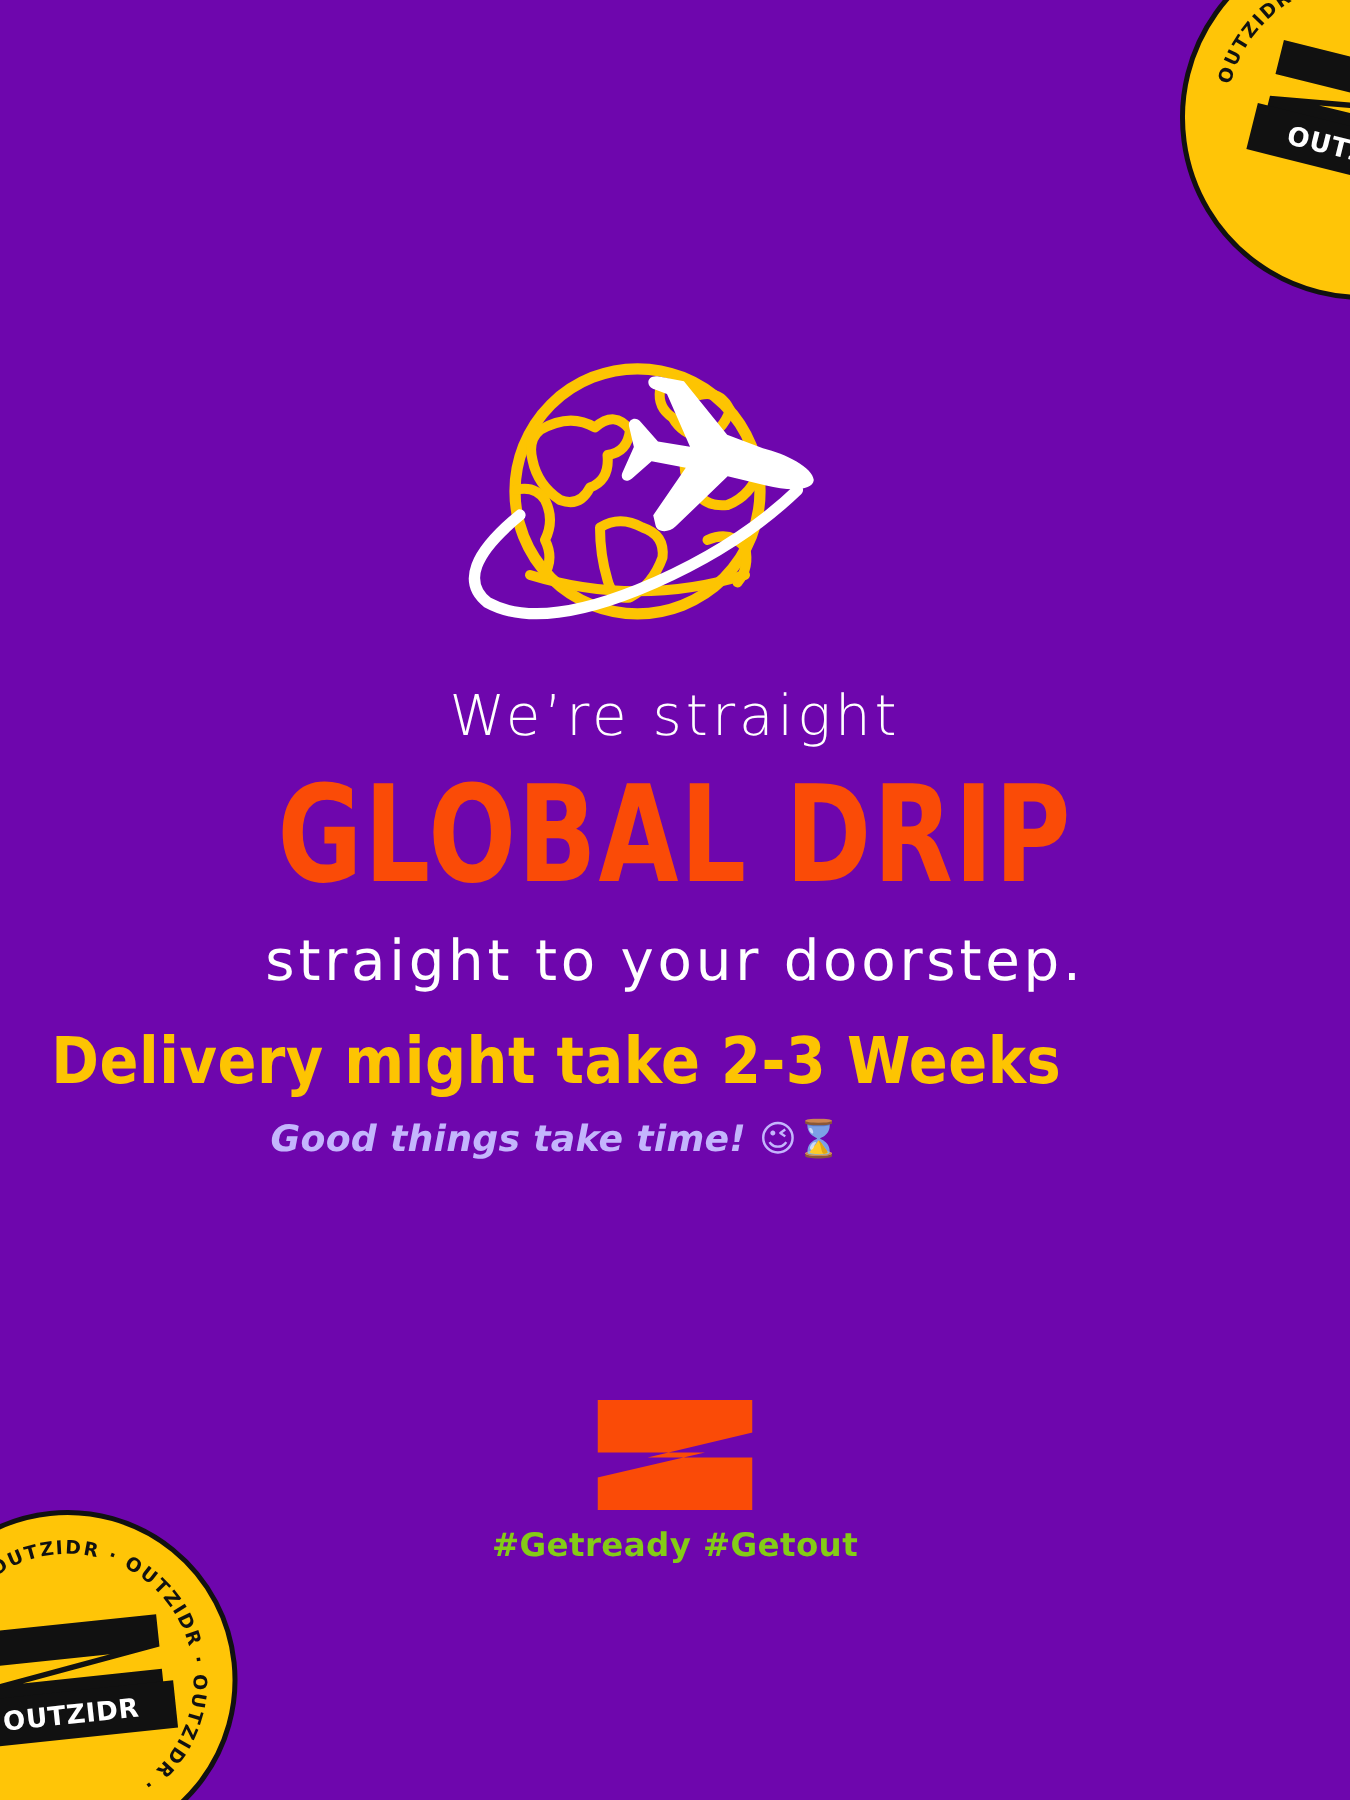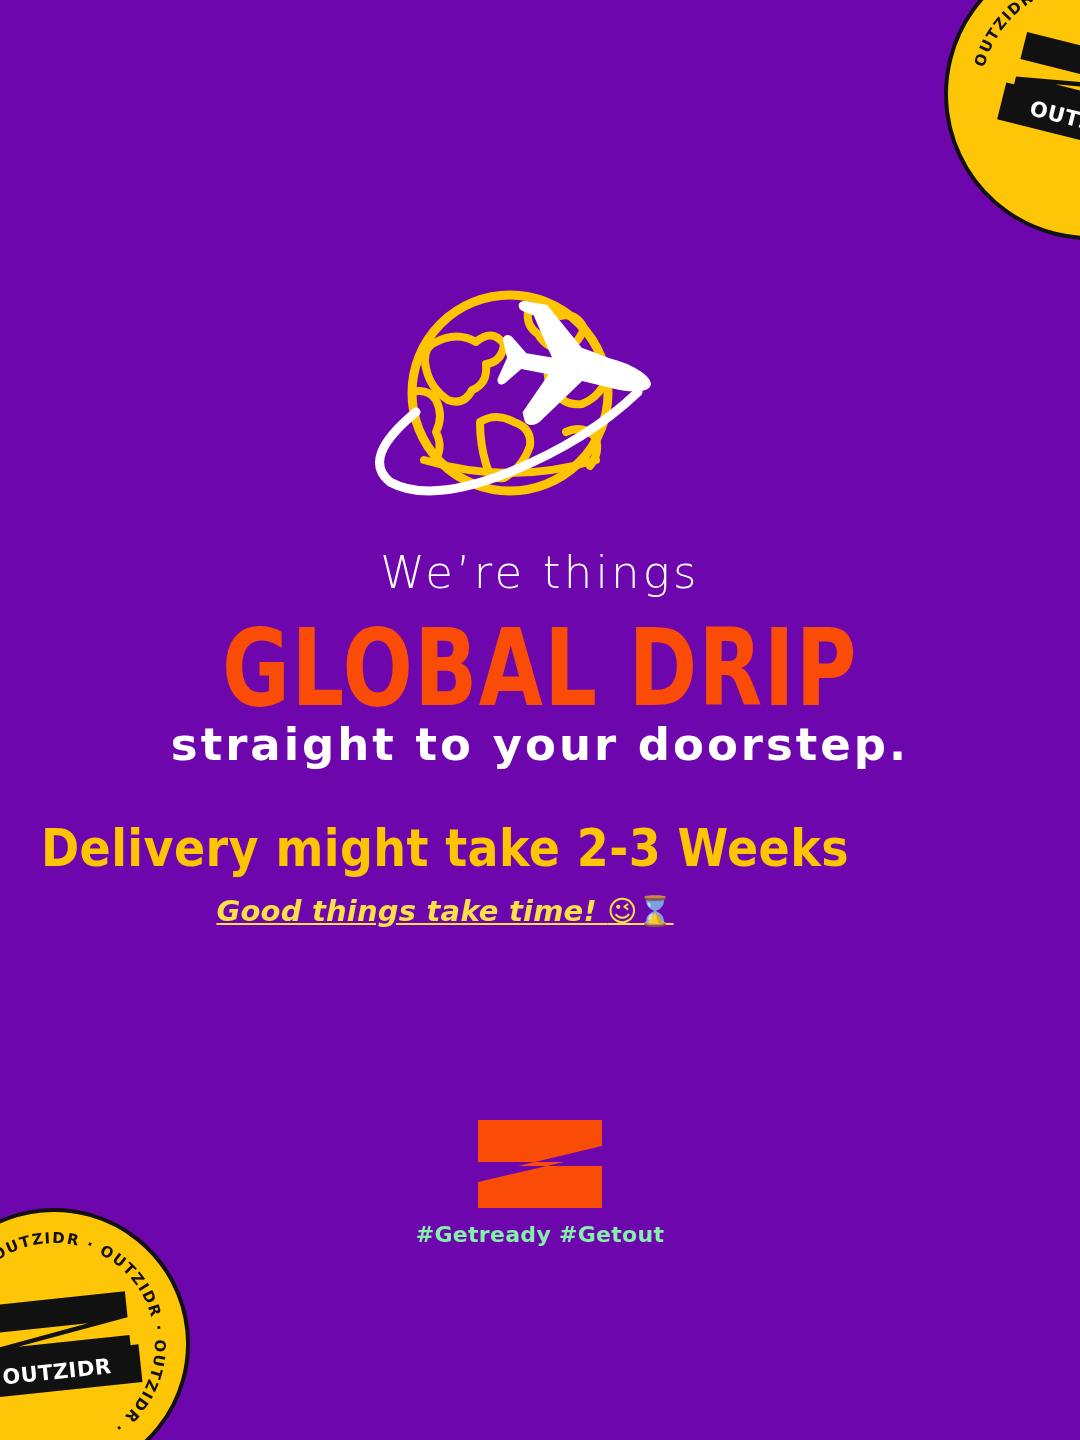--- a/index.html
+++ b/index.html
@@ -105,66 +105,65 @@
     font-weight: bold;
     letter-spacing: 1.5px;
     line-height: 1.05;
     margin-top: 14px;
     transform: scaleY(1.22) scaleX(0.94);
     transform-origin: center top;
   }
   .line-doorstep {
     color: #FFFFFF;
     font-size: 45px;
-    font-weight: 700;
+    font-weight: 400;
     letter-spacing: 3px;
     line-height: 1.1;
-    margin-top: 16px;
+    margin-top: 40px;
   }
 
   
   .delivery {
     position: absolute;
     left: 0;
     top: 818px;
     width: 890px;
     text-align: center;
   }
   .delivery-main {
     color: #FDC402;
     font-size: 46px;
     font-weight: bold;
     letter-spacing: 0.4px;
     transform: scaleY(1.12);
     transform-origin: center top;
   }
   .delivery-sub {
     margin-top: 22px;
-    color: #fde047;
+    color: #c4b5fd;
     font-size: 29px;
     font-weight: bold;
     font-style: italic;
     letter-spacing: 0.2px;
-    text-decoration: underline;
   }
   .delivery-sub .emo { font-style: normal; letter-spacing: 0; }
 
   
   .footer {
     position: absolute;
     left: 0;
     top: 1120px;
     width: 1080px;
     text-align: center;
   }
   .footer-z { display: block; margin: 0 auto; }
   .footer-tag {
     margin-top: 14px;
-    color: #86efac;
-    font-size: 22px;
+    color: #84cc16;
+    font-size: 26px;
     font-weight: bold;
     letter-spacing: 0.3px;
   }
 </style>
 </head>
 <body>
 
 <div id="poster" style="background: rgb(110, 6, 173);">
 
   <div class="badge badge-tr">
@@ -232,21 +231,21 @@
                  L -12 26
                  C -20 28 -24 20 -16 16
                  L 4 8
                  L 56 26
                  Z" fill="#FFFFFF"></path>
       </g>
     </svg>
   </div>
 
   <div class="copy">
-    <div class="line-serving">We’re things</div>
+    <div class="line-serving">We’re straight</div>
     <div class="line-headline">GLOBAL DRIP</div>
     <div class="line-doorstep">straight to your doorstep.</div>
   </div>
 
   <div class="delivery">
     <div class="delivery-main">Delivery might take 2-3 Weeks</div>
     <div class="delivery-sub">
       <span>Good things take time!</span>
       <span class="emo">😉⌛</span>
     </div>

